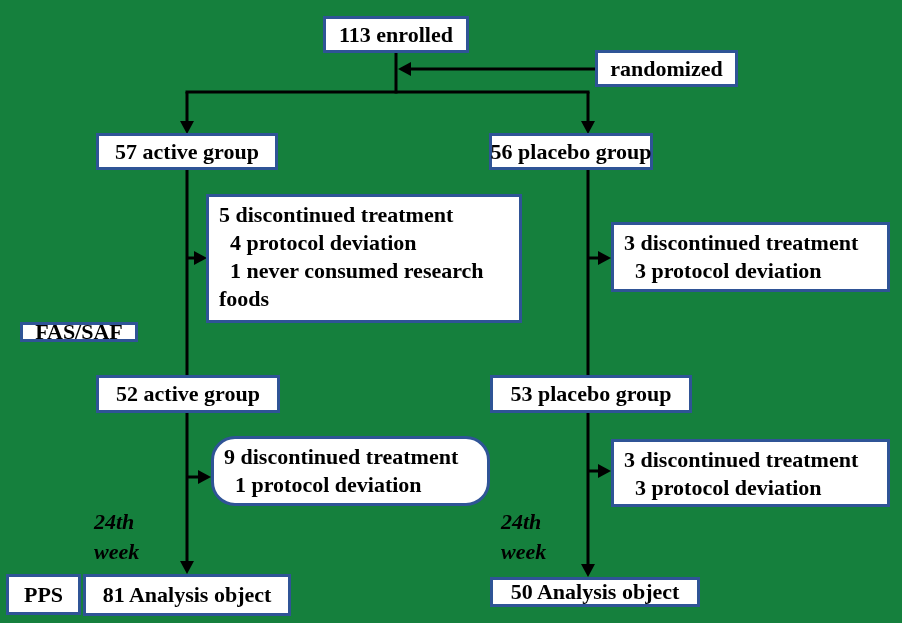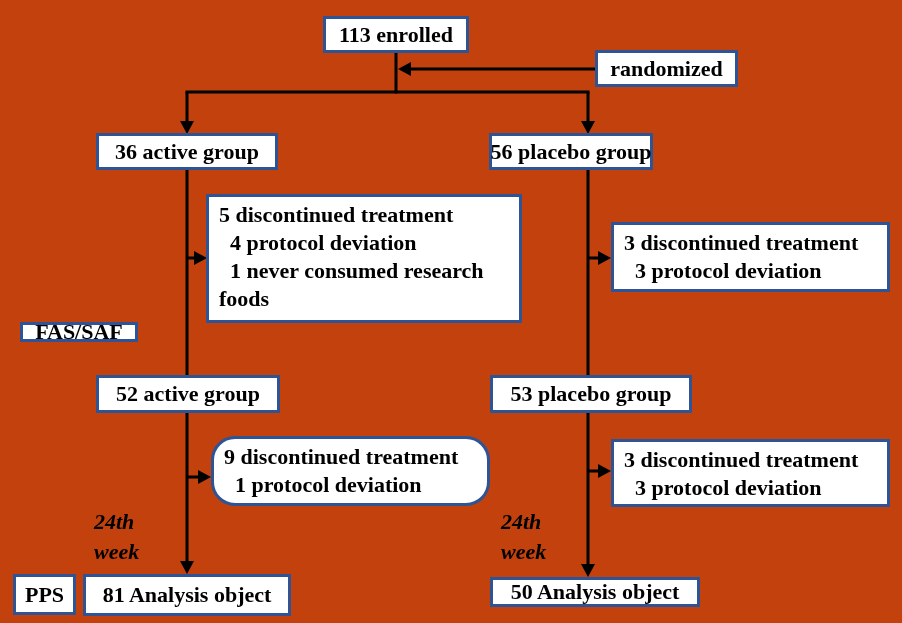--- a/index.html
+++ b/index.html
@@ -4,21 +4,21 @@
 <style>
   html, body {
     margin: 0;
     padding: 0;
     background: #ffffff;
   }
   #stage {
     position: relative;
     width: 902px;
     height: 623px;
-    background: #c2410c;
+    background: #15803d;
     font-family: "Liberation Serif", serif;
     overflow: hidden;
   }
   #connectors {
     position: absolute;
     left: 0;
     top: 0;
     z-index: 1;
   }
   .box {
@@ -102,21 +102,21 @@
     <polygon points="198,470 198,484 211,477"></polygon>
 
     <line x1="588" y1="471" x2="599" y2="471"></line>
     <polygon points="598,464 598,478 611,471"></polygon>
   </svg>
 
   <div class="box label-box" style="left:323px; top:16px; width:146px; height:37px;">113 enrolled</div>
 
   <div class="box label-box" style="left:595px; top:50px; width:143px; height:37px;">randomized</div>
 
-  <div class="box label-box" style="left:96px; top:133px; width:182px; height:37px;">36 active group</div>
+  <div class="box label-box" style="left:96px; top:133px; width:182px; height:37px;">57 active group</div>
 
   <div class="box label-box" style="left:489px; top:133px; width:164px; height:37px;">56 placebo group</div>
 
   <div class="box multi-box" style="left:206px; top:194px; width:316px; height:129px;">
     <div class="line">5 discontinued treatment</div>
     <div class="line indent">4 protocol deviation</div>
     <div class="line indent">1 never consumed research</div>
     <div class="line">foods</div>
   </div>
 
@@ -144,19 +144,19 @@
   <div class="plain-text" style="left:94px; top:507px;">
     <div>24th</div>
     <div>week</div>
   </div>
 
   <div class="plain-text" style="left:501px; top:507px;">
     <div>24th</div>
     <div>week</div>
   </div>
 
-  <div class="box label-box" style="left:13px; top:574px; width:63px; height:41px;">PPS</div>
+  <div class="box label-box" style="left:6px; top:574px; width:75px; height:41px;">PPS</div>
 
   <div class="box label-box" style="left:83px; top:574px; width:208px; height:42px;">81 Analysis object</div>
 
   <div class="box label-box" style="left:490px; top:577px; width:210px; height:30px;">50 Analysis object</div>
 
 </div>
 
 </body></html>

